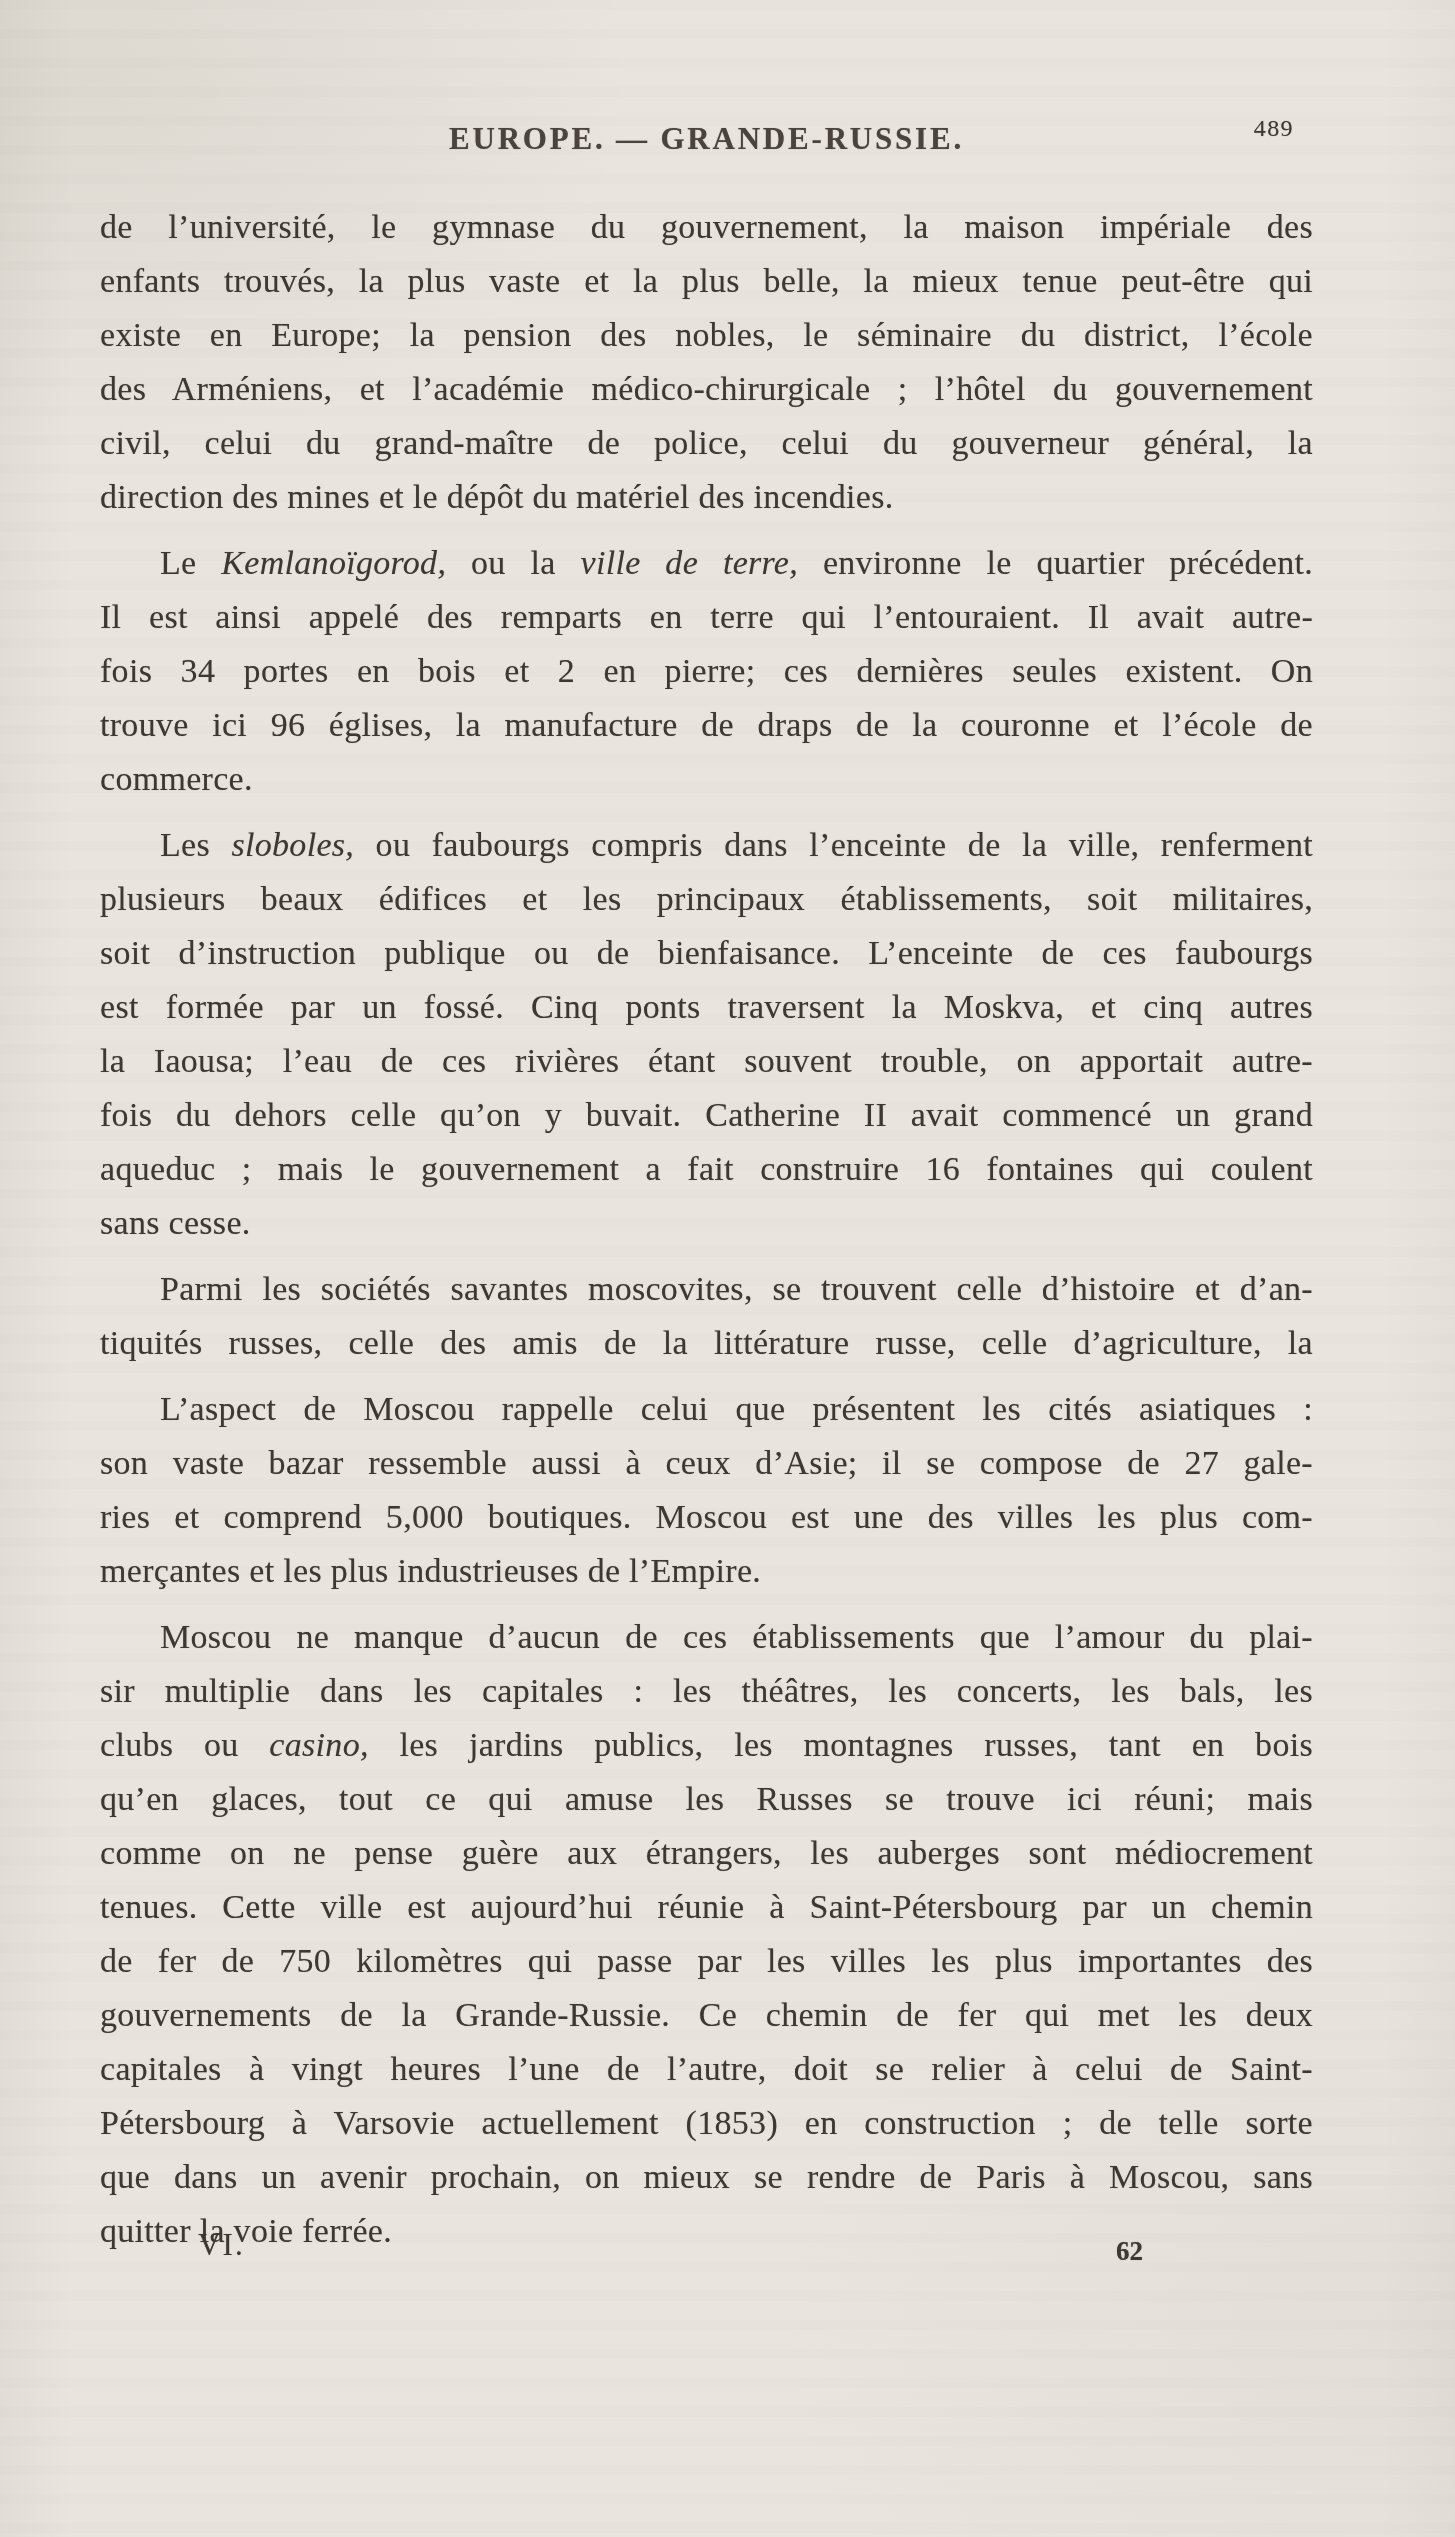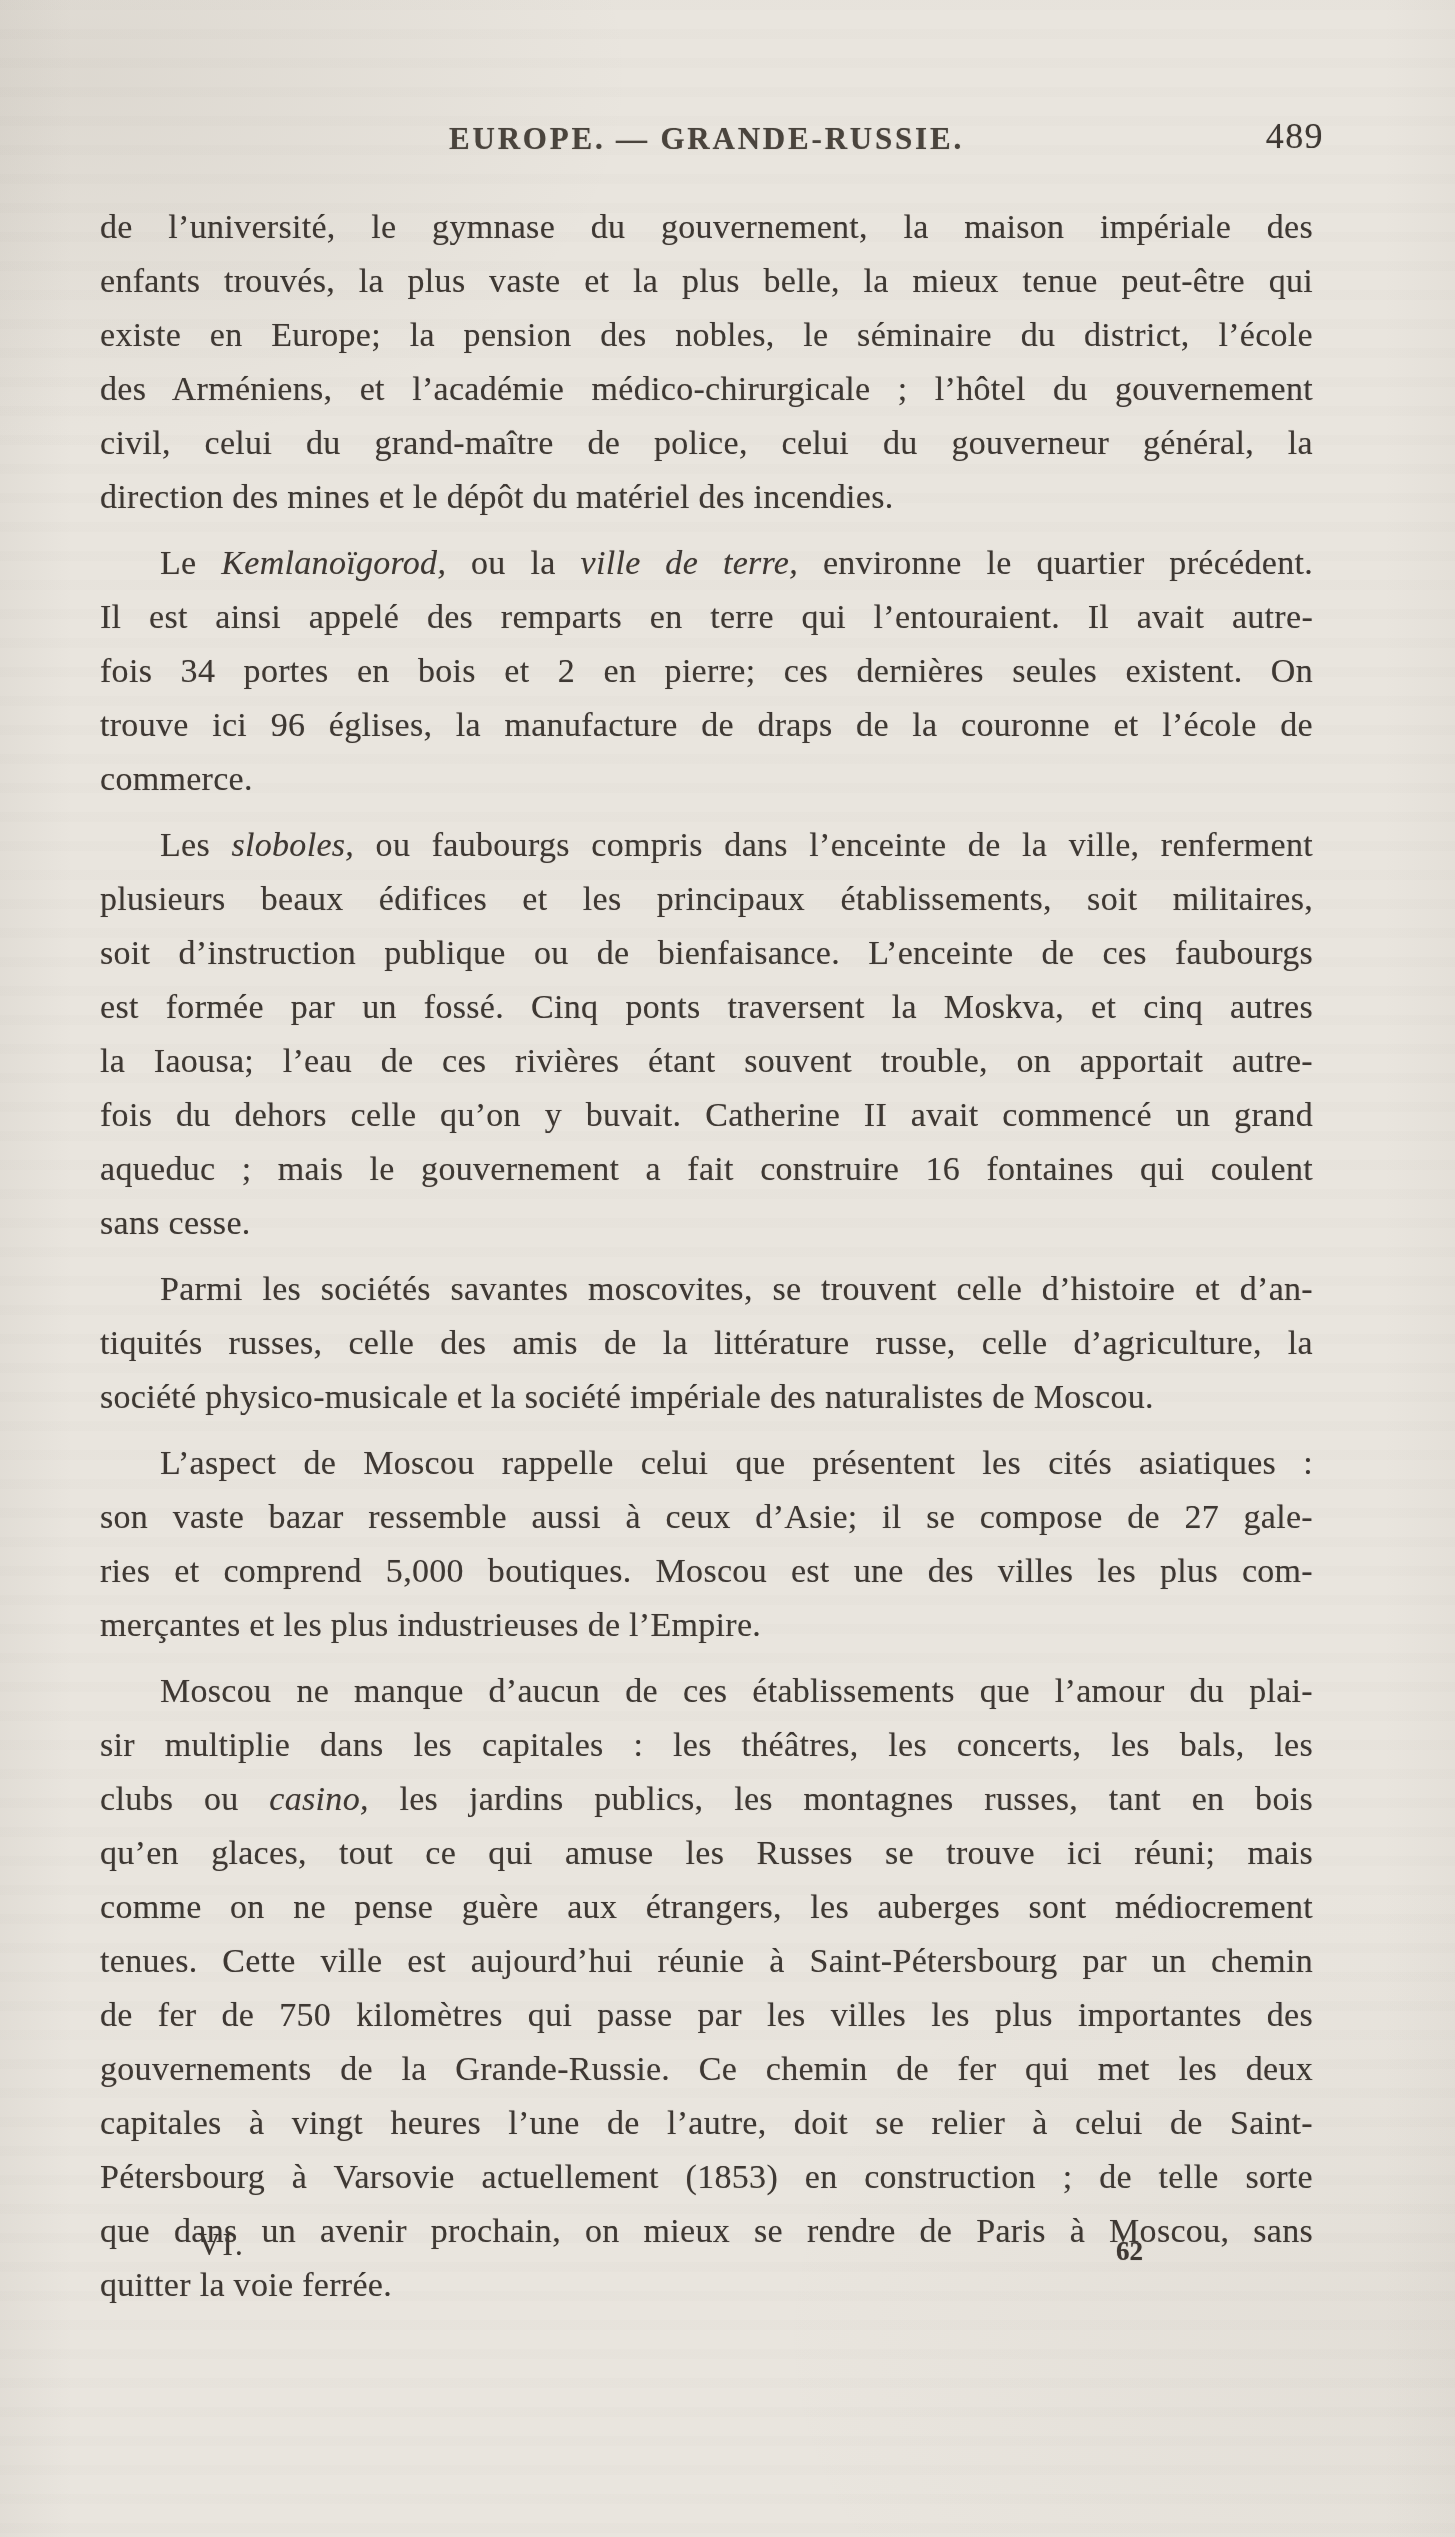--- a/index.html
+++ b/index.html
@@ -22,22 +22,22 @@
   .header{
     position:absolute;top:121px;left:88px;width:1237px;height:42px;
   }
   .header-title{
     display:block;text-align:center;
     font-size:31px;font-weight:bold;letter-spacing:2.8px;
     color:var(--header_ink,#4a443d);
     text-shadow:0 0 1.1px rgba(74,68,61,.45);
   }
   .page-number{
-    position:absolute;right:1px;top:-5.6px;
-    font-size:36px;letter-spacing:1.4px;
+    position:absolute;right:31px;top:-5.6px;
+    font-size:24px;letter-spacing:1.4px;
     color:var(--ink,#3e3833);
     text-shadow:0 0 1.1px rgba(62,56,51,.4);
   }
   .text-block{
     position:absolute;left:88px;top:188px;width:1237px;
     font-size:34px;line-height:54px;
     letter-spacing:0.3px;
     text-shadow:0 0 0.9px rgba(62,56,51,.38);
   }
   .paragraph{margin:12px;}
@@ -93,21 +93,20 @@
         <div class="line"><span>soit d’instruction publique ou de bienfaisance. L’enceinte de ces faubourgs</span></div>
         <div class="line"><span>est formée par un fossé. Cinq ponts traversent la Moskva, et cinq autres</span></div>
         <div class="line"><span>la Iaousa; l’eau de ces rivières étant souvent trouble, on apportait autre-</span></div>
         <div class="line"><span>fois du dehors celle qu’on y buvait. Catherine II avait commencé un grand</span></div>
         <div class="line"><span>aqueduc ; mais le gouvernement a fait construire 16 fontaines qui coulent</span></div>
         <div class="line last"><span>sans cesse.</span></div>
       </div>
       <div class="paragraph">
         <div class="line first-indent"><span>Parmi les sociétés savantes moscovites, se trouvent celle d’histoire et d’an-</span></div>
         <div class="line"><span>tiquités russes, celle des amis de la littérature russe, celle d’agriculture, la</span></div>
-        <div class="line last"><span>société physico-musicale et la société impériale des naturalistes de Moscou.</span></div>
       </div>
       <div class="paragraph">
         <div class="line first-indent"><span>L’aspect de Moscou rappelle celui que présentent les cités asiatiques :</span></div>
         <div class="line"><span>son vaste bazar ressemble aussi à ceux d’Asie; il se compose de 27 gale-</span></div>
         <div class="line"><span>ries et comprend 5,000 boutiques. Moscou est une des villes les plus com-</span></div>
         <div class="line last"><span>merçantes et les plus industrieuses de l’Empire.</span></div>
       </div>
       <div class="paragraph">
         <div class="line first-indent"><span>Moscou ne manque d’aucun de ces établissements que l’amour du plai-</span></div>
         <div class="line"><span>sir multiplie dans les capitales : les théâtres, les concerts, les bals, les</span></div>

